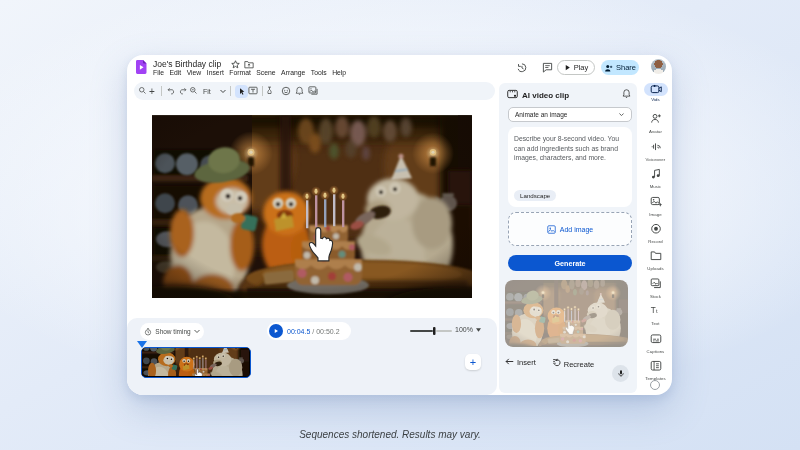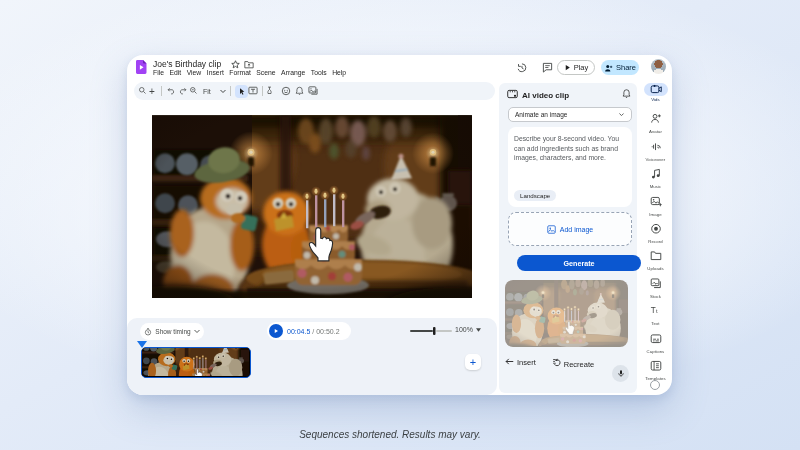--- a/index.html
+++ b/index.html
@@ -67,21 +67,21 @@
   }
   .addbox {
     position:absolute; left:9px; top:129px; width:124px; height:34px;
     border:1px dashed #98a4b5; border-radius:8px; background:#fcfdfe;
     display:flex; align-items:center; justify-content:center;
     font-size:7px; color:#0b57d0; gap:4px;
   }
   .generate {
     position:absolute; left:9px; top:172px; width:124px; height:16px;
     background:#0b57d0; border-radius:8px; color:#fff; font-size:7.2px; font-weight:bold;
-    display:flex; align-items:center; justify-content:center;margin-left:9px;
+    display:flex; align-items:center; justify-content:center;
   }
   .preview { position:absolute; left:6px; top:197px; width:123px; height:67px;
     border-radius:8px; overflow:hidden; background:#faf4ec; }
   .preview svg { opacity:.42; }
   .prow { position:absolute; left:6px; top:275px; font-size:7.5px; color:#1f1f1f; display:flex; gap:16px; }
   .micbtn { position:absolute; left:113px; top:282px; width:17px; height:17px; border-radius:50%;
     background:#dde3ea; display:flex; align-items:center; justify-content:center; }
   
   .rail { position:absolute; left:512px; top:28px; width:33px; height:312px; }
   .ritem { position:absolute; width:33px; text-align:center; color:#444746; }

